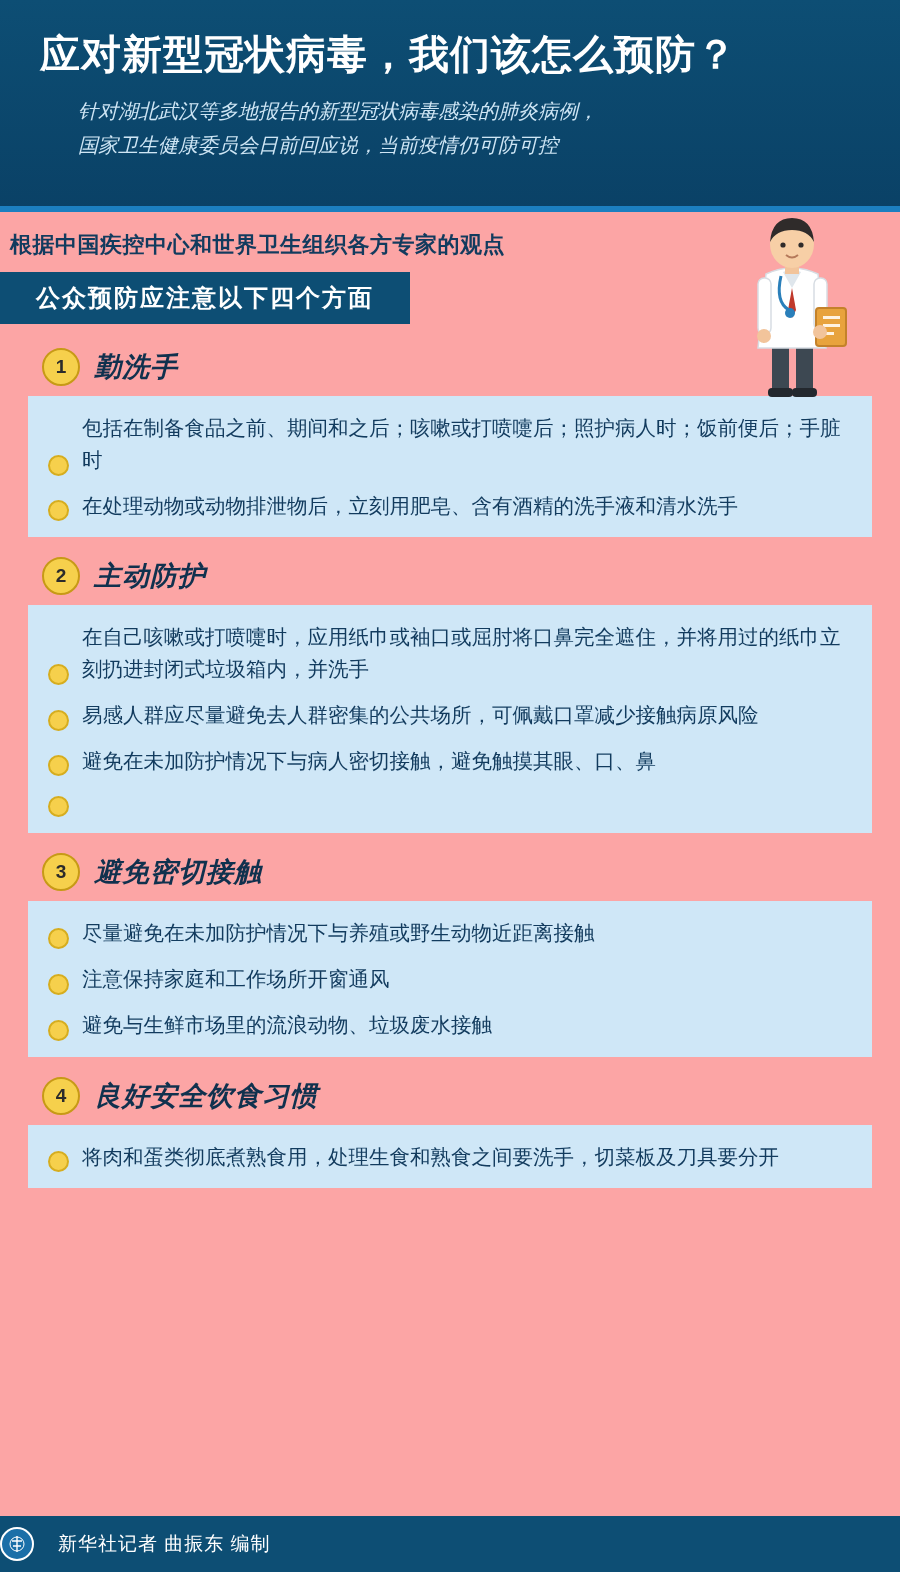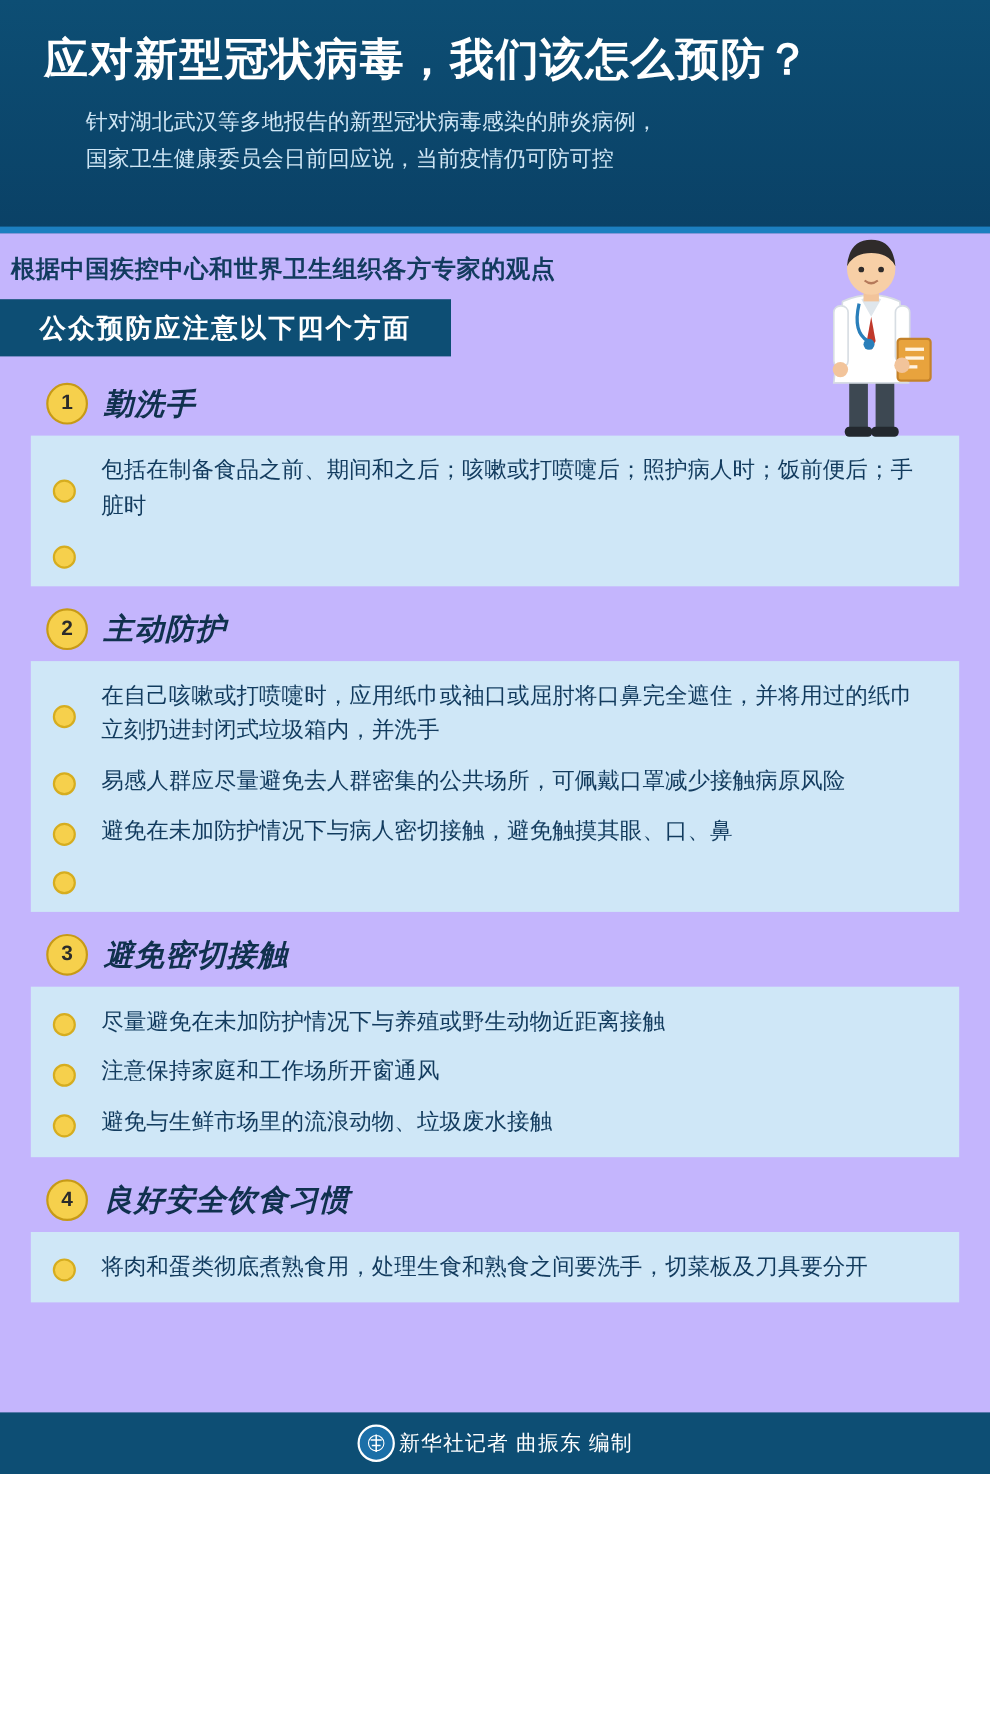--- a/index.html
+++ b/index.html
@@ -9,22 +9,22 @@
   body {
     width: 900px;
     height: 1572px;
     background: #ffffff;
     font-family: "Liberation Sans", "DejaVu Sans", sans-serif;
     overflow: hidden;
   }
   .poster {
     position: relative;
     width: 900px;
-    height: 1340px;
-    background: #c4b5fd;
+    height: 1572px;
+    background: #fca5a5;
     box-sizing: border-box;
   }
 
   
   .header {
     background: #0b4a6f;
     background: linear-gradient(180deg, #0d4e74 0%, #0a4166 100%);
     padding: 22px 30px 26px 30px;
     box-sizing: border-box;
     height: 212px;
@@ -37,20 +37,21 @@
     letter-spacing: 1px;
     line-height: 1.3;
     margin: 6px 0 14px 10px;
   }
   .header-sub {
     color: #cfe6f5;
     font-size: 20px;
     line-height: 1.7;
     margin-left: 48px;
     max-width: 700px;
+    font-style: italic;
   }
   .header-accent {
     position: absolute;
     left: 0; right: 0; bottom: 0;
     height: 6px;
     background: #1c7fc0;
   }
 
   
   .intro {
@@ -116,22 +117,22 @@
     font-weight: bold;
     letter-spacing: 1px;
     font-style: italic;
   }
   .sec-body {
     background: #cfe7f7;
     padding: 16px 24px 16px 20px;
   }
   .bullet {
     display: flex;
-    align-items: center;
-    gap: 23px;
+    align-items: flex-end;
+    gap: 13px;
     margin: 0 0 14px 0;
   }
   .bullet:last-child { margin-bottom: 0; }
   .dot {
     width: 17px; height: 17px;
     border-radius: 50%;
     background: #f6d04c;
     border: 2px solid #d6ad1f;
     flex: none;
     margin-top: 6px;
@@ -143,22 +144,22 @@
   }
 
   
   .footer {
     position: absolute;
     left: 0; right: 0; bottom: 0;
     height: 56px;
     background: #0d4e74;
     display: flex;
     align-items: center;
-    justify-content: center;
-    gap: 4px;
+    justify-content: flex-start;
+    gap: 24px;
   }
   .footer-text {
     color: #ffffff;
     font-size: 19px;
     letter-spacing: 1px;
   }
   .logo-circle {
     width: 30px; height: 30px;
     border-radius: 50%;
     background: #1b6fa8;
@@ -229,20 +230,21 @@
         <div class="badge">1</div>
         <div class="sec-title">勤洗手</div>
       </div>
       <div class="sec-body">
         <div class="bullet">
           <div class="dot"></div>
           <div class="btext">包括在制备食品之前、期间和之后；咳嗽或打喷嚏后；照护病人时；饭前便后；手脏时</div>
         </div>
         <div class="bullet">
           <div class="dot"></div>
+          <div class="btext">在处理动物或动物排泄物后，立刻用肥皂、含有酒精的洗手液和清水洗手</div>
         </div>
       </div>
     </div>
 
     <div class="section">
       <div class="sec-head">
         <div class="badge">2</div>
         <div class="sec-title">主动防护</div>
       </div>
       <div class="sec-body">

